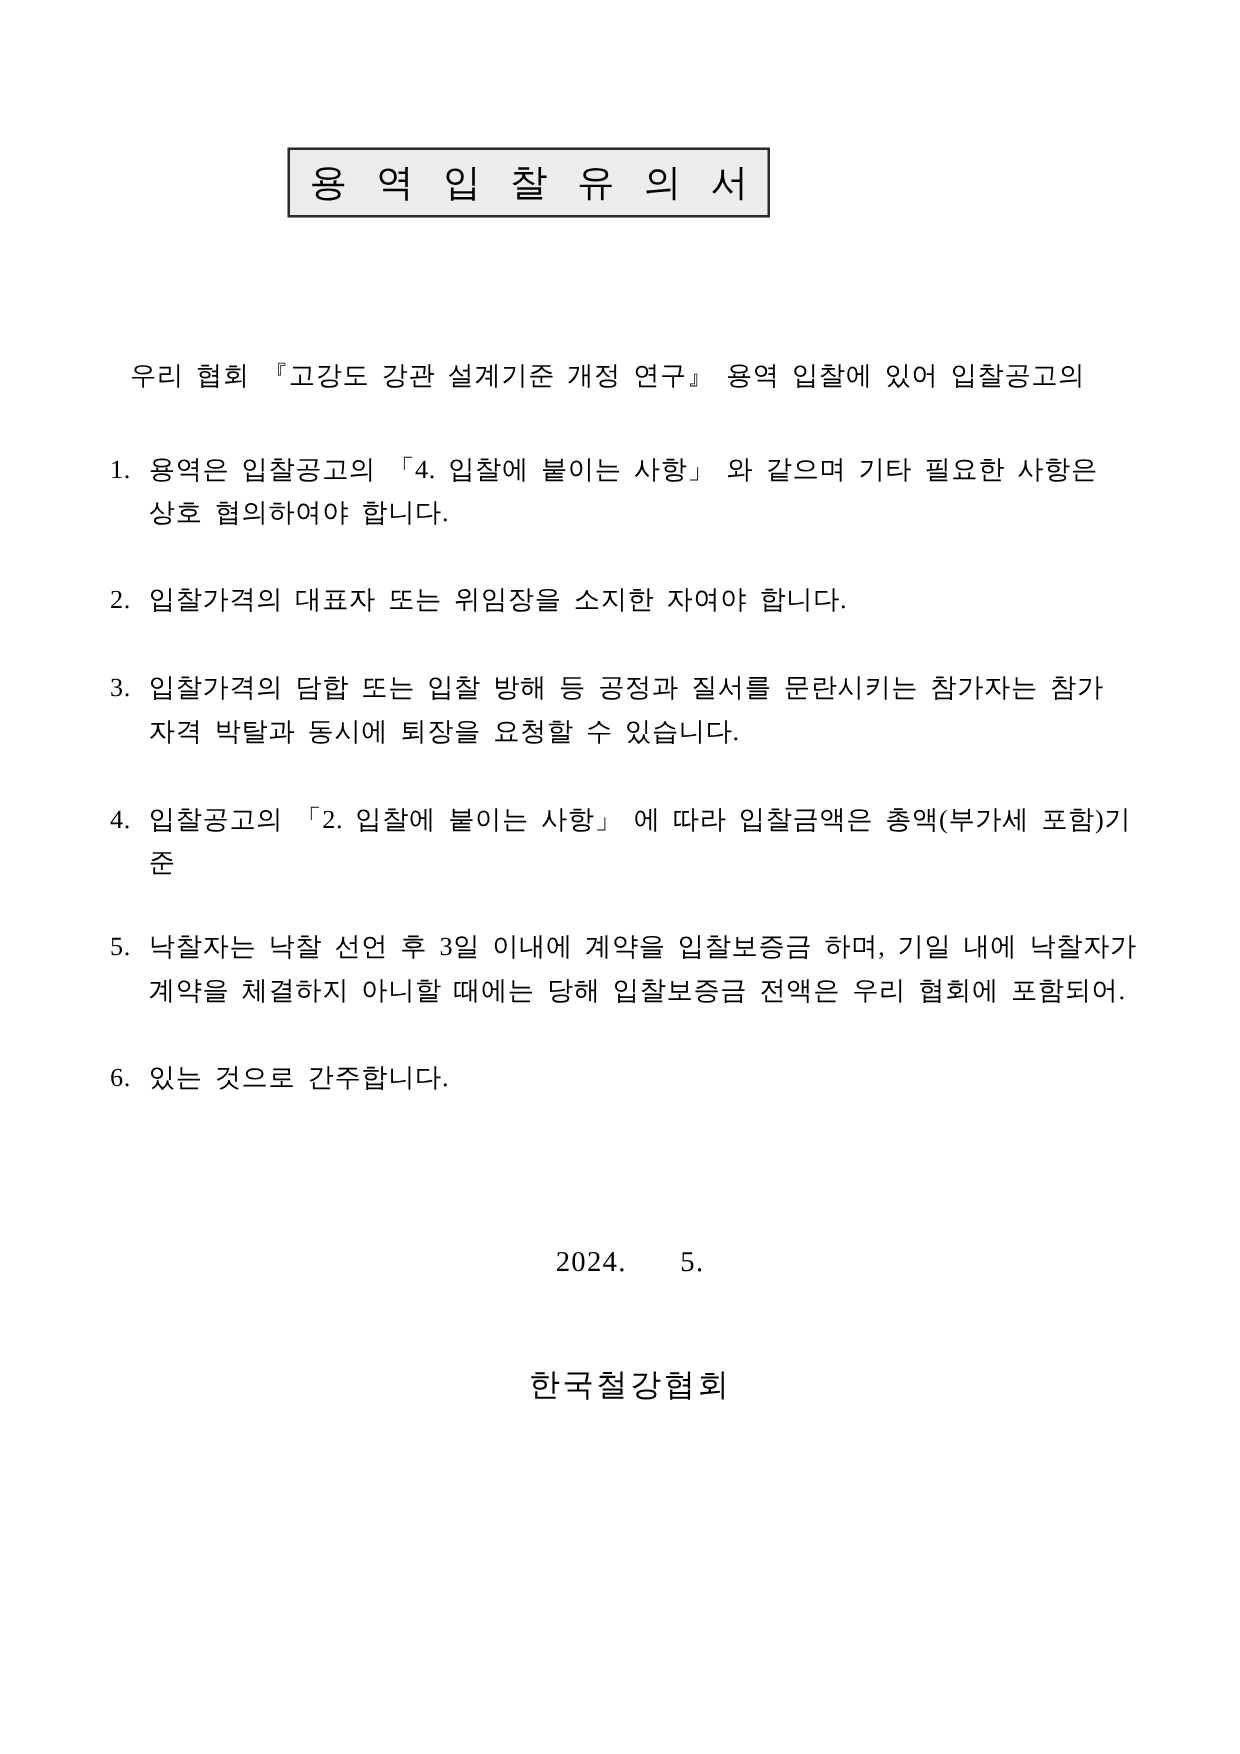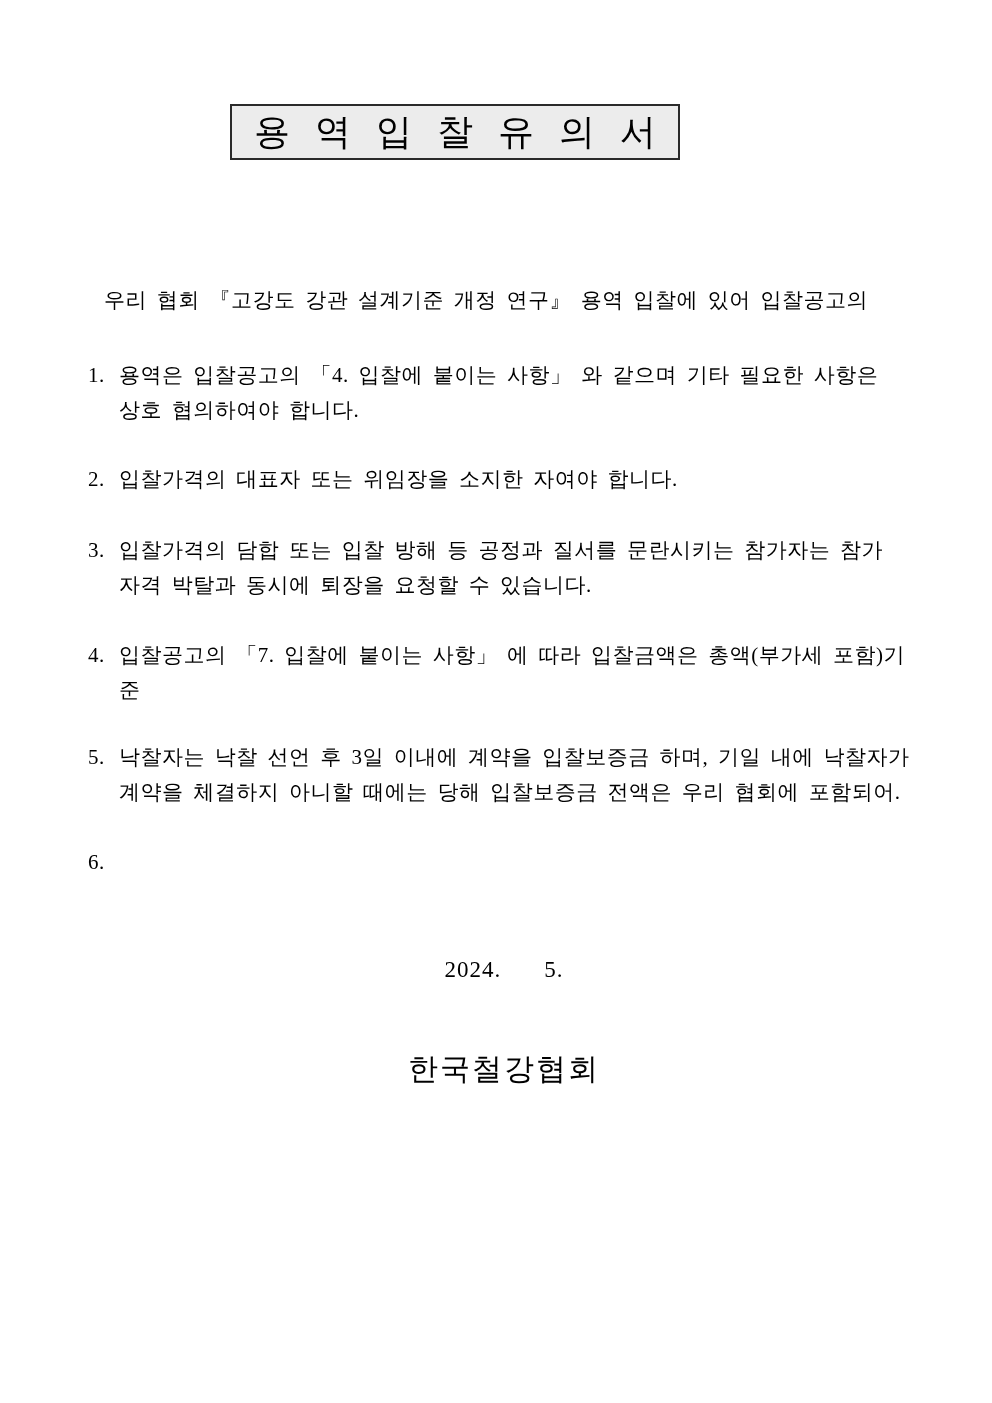--- a/index.html
+++ b/index.html
@@ -11,29 +11,29 @@
   .page {
     position: relative;
     width: 992px;
     height: 1403px;
     background: #ffffff;
     overflow: hidden;
   }
   .title-box {
     position: absolute;
     left: 230px;
-    top: 104px;
-    width: 450px;
+    top: 118px;
+    width: 386px;
     height: 56px;
     background: #ececec;
     border: 2px solid #2a2a2a;
     display: flex;
     align-items: center;
     justify-content: center;
-    font-size: 36px;
+    font-size: 30px;
     letter-spacing: 8px;
     white-space: pre;
     text-indent: 8px; 
   }
   .content {
     position: absolute;
     left: 88px;
     top: 283px;
     width: 832px;
     font-size: 21px;
@@ -45,31 +45,31 @@
   .item { display: flex; }
   .item-1 { margin-top: 40px; }
   .item-2 { margin-top: 34px; }
   .item-3 { margin-top: 36px; }
   .item-4 { margin-top: 35px; }
   .item-5 { margin-top: 32px; }
   .item-6 { margin-top: 35px; }
   .item .num { width: 31px; flex-shrink: 0; }
   .item .lines { flex: 1; }
   .doc-date {
-    margin-top: 72px;
+    margin-top: 112px;
     text-align: center;
     font-size: 23px;
     line-height: 35px;
     white-space: pre;
     letter-spacing: 1px;
   }
   .doc-org {
     margin-top: 62px;
     text-align: center;
-    font-size: 30px;
+    font-size: 25px;
     line-height: 40px;
     letter-spacing: 2px;
   }
 </style>
 </head>
 <body>
 
 <div class="page">
 
   <div class="title-box">
@@ -101,35 +101,36 @@
       <span class="num">3.</span>
       <span class="lines">
         <div>입찰가격의 담합 또는 입찰 방해 등 공정과 질서를 문란시키는 참가자는 참가</div>
         <div>자격 박탈과 동시에 퇴장을 요청할 수 있습니다.</div>
       </span>
     </div>
 
     <div class="item item-4">
       <span class="num">4.</span>
       <span class="lines">
-        <div>입찰공고의 「7. 입찰에 붙이는 사항」 에 따라 입찰금액은 총액(부가세 포함)기준</div>
+        <div>입찰공고의 「2. 입찰에 붙이는 사항」 에 따라 입찰금액은 총액(부가세 포함)기준</div>
       </span>
     </div>
 
     <div class="item item-5">
       <span class="num">5.</span>
       <span class="lines">
         <div>낙찰자는 낙찰 선언 후 3일 이내에 계약을 입찰보증금 하며, 기일 내에 낙찰자가</div>
         <div>계약을 체결하지 아니할 때에는 당해 입찰보증금 전액은 우리 협회에 포함되어.</div>
       </span>
     </div>
 
     <div class="item item-6">
       <span class="num">6.</span>
       <span class="lines">
+        <div>있는 것으로 간주합니다.</div>
       </span>
     </div>
 
     <div class="doc-date">2024.    5.</div>
 
     <div class="doc-org">한국철강협회</div>
 
   </div>
 </div>
 

